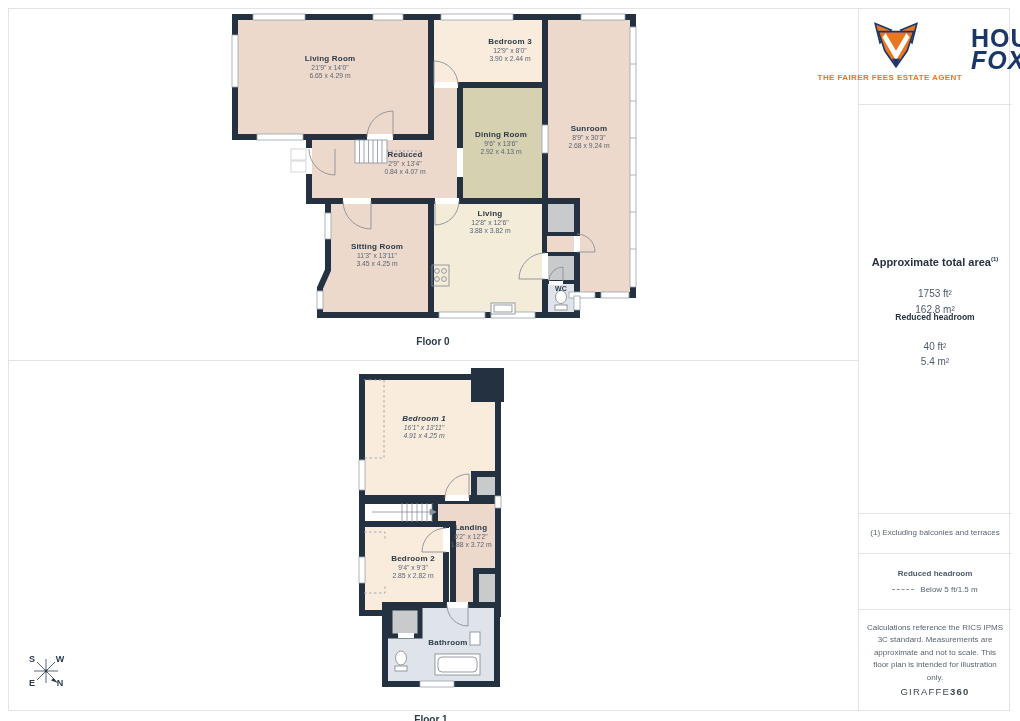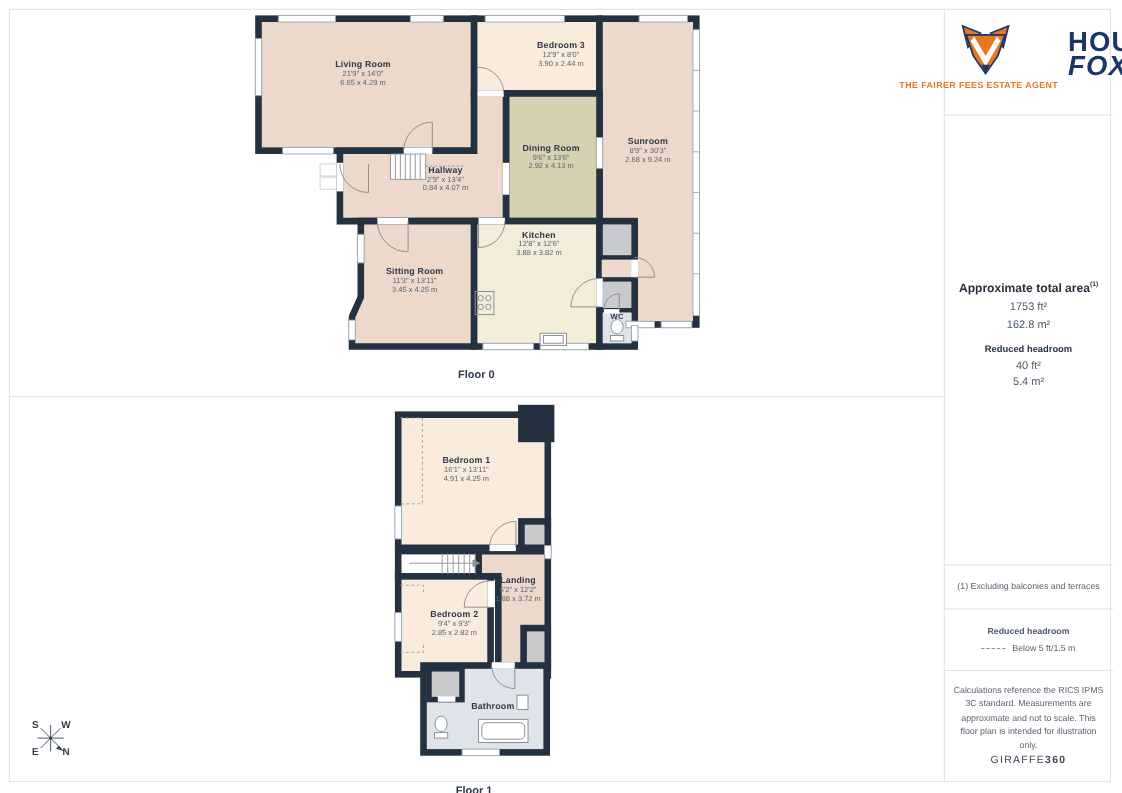--- a/index.html
+++ b/index.html
@@ -7,21 +7,21 @@
   .page{position:relative;width:1020px;height:721px;background:#fff;overflow:hidden;}
   .frame{position:absolute;left:8px;top:8px;width:1002px;height:703px;border:1px solid #e3e3e3;box-sizing:border-box;}
   .vline,.hline{position:absolute;background:#e3e3e3;}
   .room-label{position:absolute;transform:translateX(-50%);text-align:center;color:#2c3a4a;white-space:nowrap;pointer-events:none;}
   .room-label .rn{font-weight:bold;font-size:8px;letter-spacing:.2px;}
   .room-label .rd{font-size:6.8px;color:#5a6575;margin-top:1px;}
   .floor-caption{position:absolute;transform:translateX(-50%);font-weight:bold;font-size:10px;color:#2c3a4a;}
   .sb-text{position:absolute;left:858px;width:154px;text-align:center;color:#4d5a6b;}
   .sb-title{font-weight:bold;color:#27323f;font-size:11px;}
   .sb-sub{font-weight:bold;color:#27323f;font-size:8.5px;}
-  .sb-val{font-size:10px;}
+  .sb-val{font-size:10px;margin-top:14px;}
   .sb-small{font-size:8px;color:#5a6472;}
   .legend-dash{display:inline-block;width:22px;border-top:1.5px dashed #8a94a3;vertical-align:2px;margin-right:6px;}
   .logo-text{position:absolute;font-weight:bold;color:#1b3668;letter-spacing:1px;line-height:1;font-size:25px;margin-left:45px;}
   .tagline{position:absolute;left:808px;width:154px;text-align:right;font-weight:bold;font-size:8px;color:#e87722;letter-spacing:.4px;}
   .compass-label{position:absolute;transform:translate(-50%,-50%);font-weight:bold;font-size:9px;color:#2c3a4a;}
   .credit{letter-spacing:1.2px;font-size:9.5px;color:#3a4656;}
   .credit b{letter-spacing:1.2px;margin-top:16px;}
   sup{font-size:6px;}
   svg{position:absolute;}
 </style>
@@ -202,40 +202,40 @@
     <div class="rn">Sunroom</div>
     <div class="rd">8'9" x 30'3"</div>
     <div class="rd">2.68 x 9.24 m</div>
   </div>
   <div class="room-label" style="left:501px;top:130px;">
     <div class="rn">Dining Room</div>
     <div class="rd">9'6" x 13'6"</div>
     <div class="rd">2.92 x 4.13 m</div>
   </div>
   <div class="room-label" style="left:405px;top:150px;">
-    <div class="rn">Hallway</div>
+    <div class="rn">Reduced</div>
     <div class="rd">2'9" x 13'4"</div>
     <div class="rd">0.84 x 4.07 m</div>
   </div>
   <div class="room-label" style="left:377px;top:242px;">
     <div class="rn">Sitting Room</div>
     <div class="rd">11'3" x 13'11"</div>
     <div class="rd">3.45 x 4.25 m</div>
   </div>
   <div class="room-label" style="left:490px;top:209px;">
-    <div class="rn">Kitchen</div>
+    <div class="rn">Living</div>
     <div class="rd">12'8" x 12'6"</div>
     <div class="rd">3.88 x 3.82 m</div>
   </div>
   <div class="room-label" style="left:561px;top:285px;">
     <div class="rn" style="font-size:7px;">WC</div>
   </div>
   <div class="floor-caption" style="left:433px;top:336px;">Floor 0</div>
 
-  <div class="room-label" style="left:424px;top:414px;">
+  <div class="room-label" style="left:424px;top:414px;font-style:italic;">
     <div class="rn">Bedroom 1</div>
     <div class="rd">16'1" x 13'11"</div>
     <div class="rd">4.91 x 4.25 m</div>
   </div>
   <div class="room-label" style="left:471px;top:523px;">
     <div class="rn">Landing</div>
     <div class="rd">6'2" x 12'2"</div>
     <div class="rd">1.88 x 3.72 m</div>
   </div>
   <div class="room-label" style="left:413px;top:554px;">

